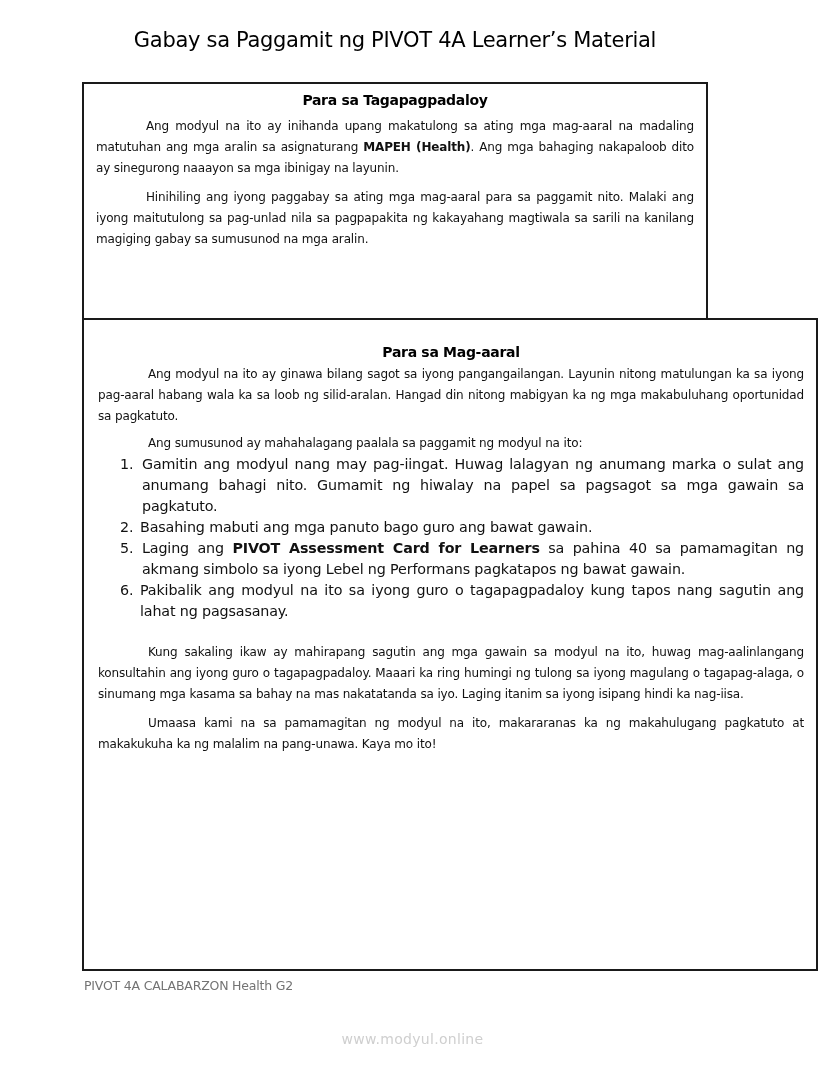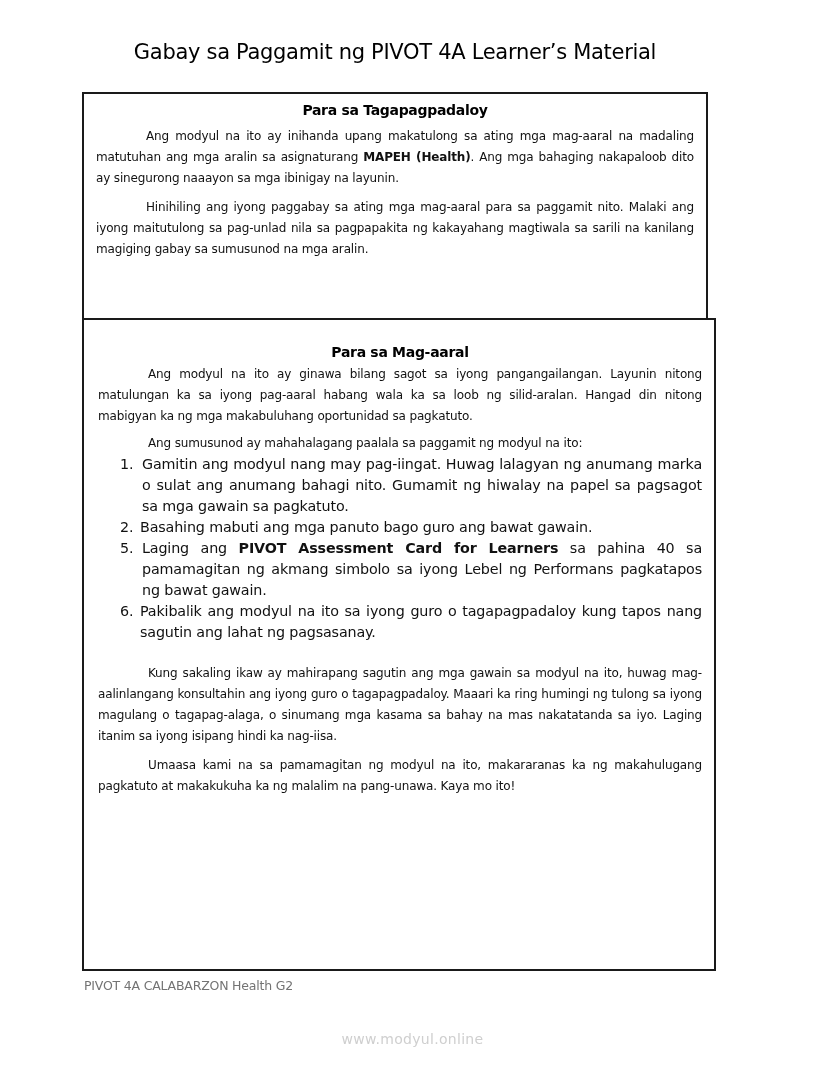--- a/index.html
+++ b/index.html
@@ -1,30 +1,30 @@
 <!DOCTYPE html>
 <html><head>
   <meta charset="utf-8">
   <style>
     * { margin: 0; padding: 0; box-sizing: border-box; }
     html, body { width: 825px; height: 1075px; background: #ffffff; overflow: hidden; }
     body { position: relative; font-family: "DejaVu Sans", sans-serif; color: #111; }
 
     .page-title {
-      position: absolute; left: 0; top: 40px; width: 790px;
+      position: absolute; left: 0; top: 28px; width: 790px;
       text-align: center; font-size: 21px; font-weight: normal;
       letter-spacing: -0.3px; color: #000;
       font-family: "DejaVu Sans", sans-serif;
     }
 
     .box {
       position: absolute; border: 2px solid #1a1a1a; background: #fff;
     }
-    #box-facilitator { left: 82px; top: 92px; width: 626px; height: 248px; padding: 8px 12px 0 12px; }
-    #box-learner { left: 82px; top: 318px; width: 634px; height: 653px; padding: 24px 12px 0 14px; }
+    #box-facilitator { left: 82px; top: 82px; width: 626px; height: 248px; padding: 8px 12px 0 12px; }
+    #box-learner { left: 82px; top: 318px; width: 736px; height: 653px; padding: 24px 12px 0 14px; }
 
     .box-heading {
       text-align: center; font-size: 14px; font-weight: bold;
       letter-spacing: -0.3px; margin-bottom: 8px; color: #000;
     }
 
     .para {
       font-size: 12px; line-height: 21px; text-align: justify;
       text-indent: 50px; letter-spacing: -0.15px; color: #111;
     }

